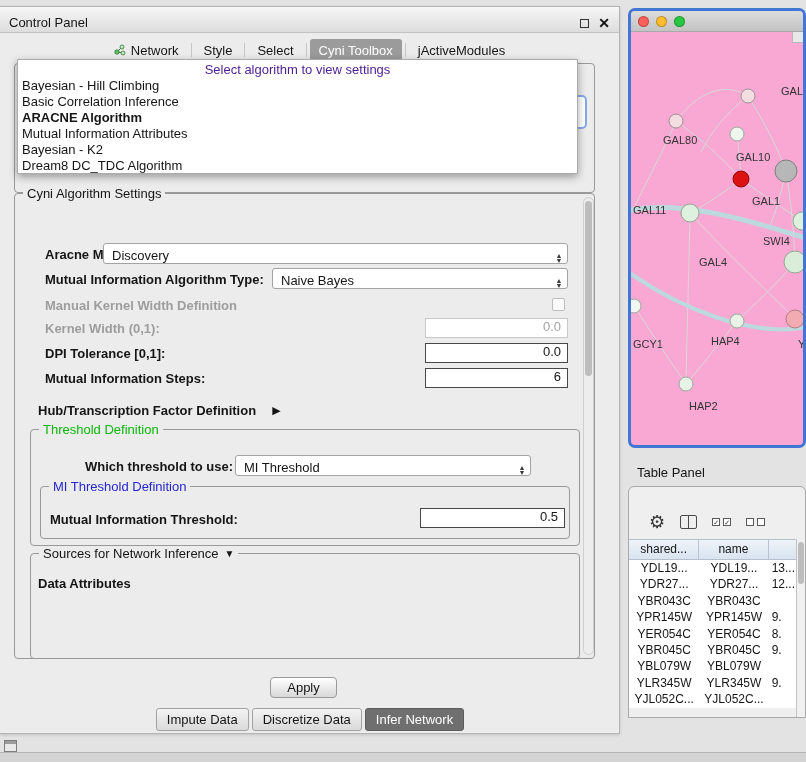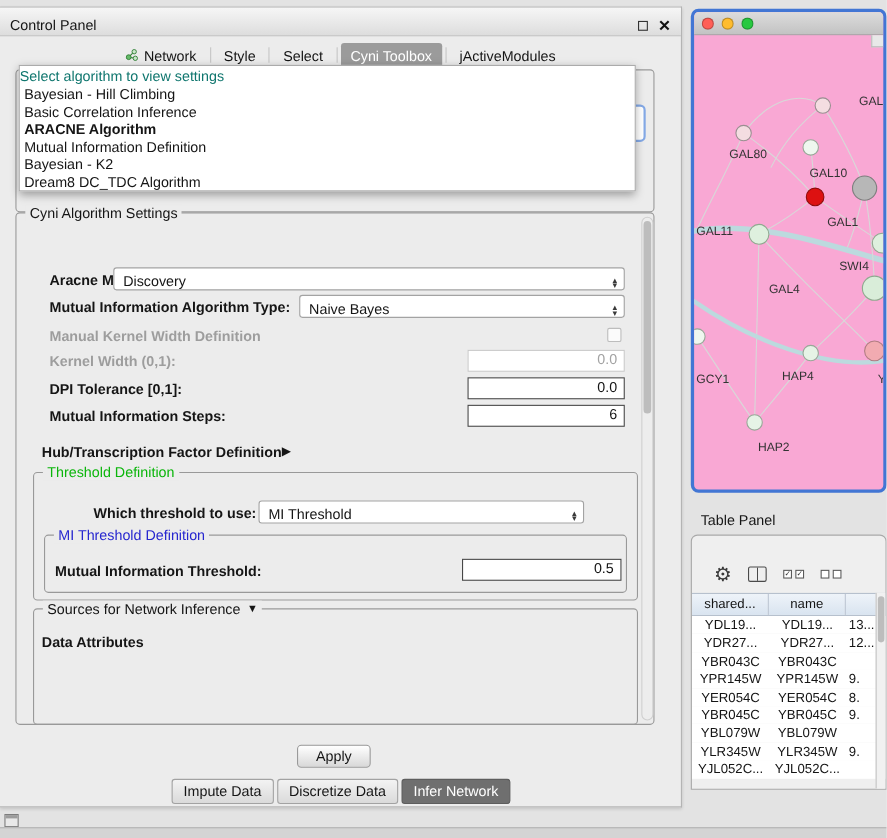--- a/index.html
+++ b/index.html
@@ -10,21 +10,21 @@
 #titlebar{height:26px;display:flex;align-items:flex-end;padding:2px 9px;background:linear-gradient(#f6f6f6,#dddddd);border-bottom:1px solid #c2c2c2}
 #titlebar .controls{margin-left:auto;display:flex;align-items:center;gap:9px}
 .restore-box{width:9px;height:9px;border:1px solid #333}
 .close-x{font-size:14px;font-weight:bold;line-height:1;color:#111;cursor:default}
 #tab-bar{display:flex;justify-content:center;align-items:center;height:26px;margin-top:4px;gap:1px}
 .tab{display:flex;align-items:center;gap:5px;padding:4px 9px;border-radius:3px;white-space:nowrap}
 .tab.selected{background:#9b9b9b;color:#fff}
 .tab-div{width:1px;height:14px;background:#c6c6c6;margin:0 2px}
 
 #algorithm-popup{position:absolute;left:17px;top:52px;width:561px;height:115px;background:#fff;border:1px solid #ababab;box-shadow:0 3px 8px rgba(0,0,0,.35);z-index:20;padding-top:1px}
-.pop-header{color:#0f766e;text-align:left;height:17px;line-height:17px}
+.pop-header{color:#4c1d95;text-align:center;height:17px;line-height:17px}
 .pop-item{height:16px;line-height:16px;padding-left:4px;white-space:nowrap}
 .pop-item.bold{font-weight:bold}
 .combo-fragment{position:absolute;left:565px;top:88px;width:22px;height:34px;background:#fff;border:2px solid #84a9e6;border-radius:5px;z-index:5}
 
 .groupbox{position:absolute;border:1px solid #999;border-radius:4px}
 .group-title{position:absolute;top:-8px;left:8px;background:#ececec;padding:0 4px;white-space:nowrap}
 .blue{color:#2626cf}
 .green{color:#0bb60b}
 .lbl{position:absolute;font-weight:bold;white-space:nowrap}
 .lbl.gray{color:#9d9d9d}
@@ -111,21 +111,21 @@
 
   <div class="groupbox" style="left:14px;top:56px;width:581px;height:130px"></div>
   <div class="combo-fragment"></div>
 
   <div id="algorithm-popup">
     <div class="pop-header">Select algorithm to view settings</div>
     <div>
         <div class="pop-item">Bayesian - Hill Climbing</div>
         <div class="pop-item">Basic Correlation Inference</div>
         <div class="pop-item bold">ARACNE Algorithm</div>
-        <div class="pop-item">Mutual Information Definition</div>
+        <div class="pop-item">Mutual Information Attributes</div>
         <div class="pop-item">Bayesian - K2</div>
         <div class="pop-item">Dream8 DC_TDC Algorithm</div>
       </div>
   </div>
 
   <div class="groupbox" style="left:14px;top:186px;width:581px;height:466px">
     <span class="group-title">Cyni Algorithm Settings</span>
   </div>
   <div class="vtrack" style="left:583px;top:190px;width:11px;height:458px">
     <div class="vthumb" style="top:3px;height:175px"></div>
@@ -155,21 +155,21 @@
   </div>
   <span class="lbl" style="left:45px;top:339px">DPI Tolerance [0,1]:</span>
   <div class="field" style="left:425px;top:336px;width:143px">
     <span>0.0</span>
   </div>
   <span class="lbl" style="left:45px;top:364px">Mutual Information Steps:</span>
   <div class="field" style="left:425px;top:361px;width:143px">
     <span>6</span>
   </div>
 
-  <div style="position:absolute;left:38px;top:396px;display:flex;align-items:center;gap:0">
+  <div style="position:absolute;left:38px;top:396px;display:flex;align-items:center;gap:16px">
     <span style="font-weight:bold">Hub/Transcription Factor Definition</span>
     <span style="font-size:11px">▶</span>
   </div>
 
   <div class="groupbox" style="left:30px;top:422px;width:550px;height:117px">
     <span class="group-title green">Threshold Definition</span>
   </div>
   <span class="lbl" style="left:85px;top:452px">Which threshold to use:</span>
   <div class="combo" style="left:235px;top:448px;width:296px">
     <span>MI Threshold</span>

